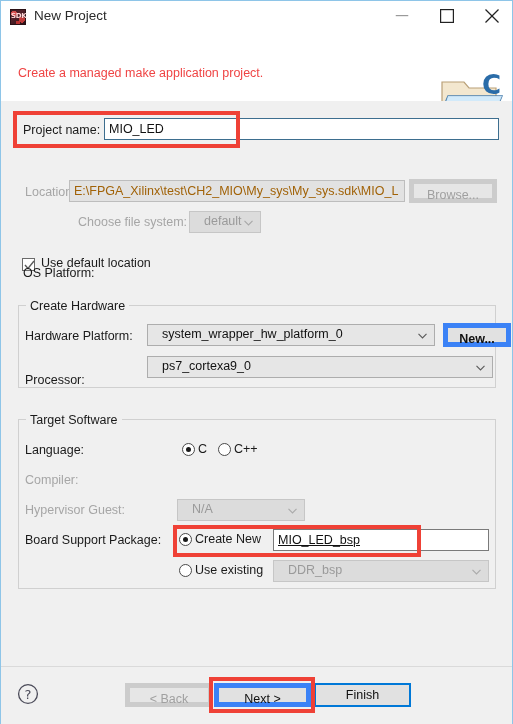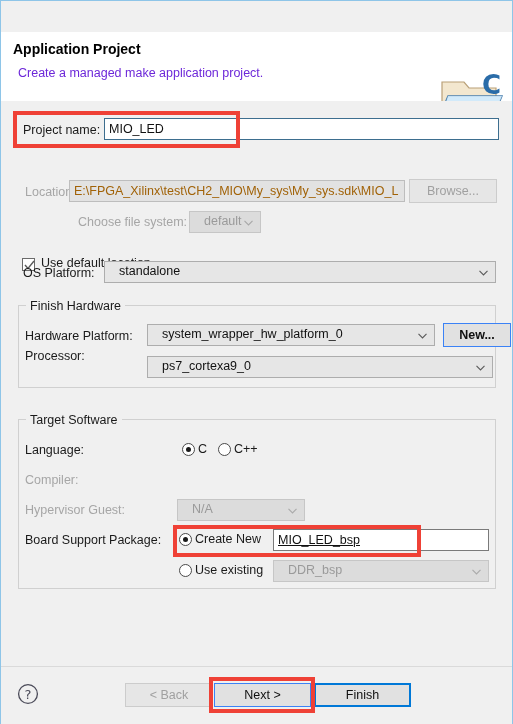--- a/index.html
+++ b/index.html
@@ -82,21 +82,21 @@
   .header-title {
     position: absolute;
     left: 12px; top: 9px;
     font-size: 14px; font-weight: bold;
     color: #000000;
   }
   .header-sub {
     position: absolute;
     left: 17px; top: 34px;
     font-size: 12.5px;
-    color: #6d28d9;
+    color: #ef4444;
   }
   .folder-icon {
     position: absolute;
     left: 435px; top: 36px;
     width: 70px; height: 58px;
   }
 
   
   .body {
     position: absolute;
@@ -152,21 +152,21 @@
     width: 9px; height: 6px;
   }
   .combo.dis { background: #dcdcdc; border-color: #c6c6c6; }
   .combo.dis .val { color: #9a9a9a; }
 
   .btn {
     position: absolute;
     box-sizing: border-box;
     height: 24px;
     background: #e1e1e1;
-    border: 1px solid #3b82f6;
+    border: 5px solid #3b82f6;
     font-family: "Liberation Sans", sans-serif;
     font-size: 12.5px;
     color: #111111;
     text-align: center;
     line-height: 22px;
     cursor: default;
   }
   .btn.dis { color: #a0a0a0; background: #e6e6e6; border-color: #cccccc; }
   .btn.default { border: 2px solid #0078d7; line-height: 20px; }
 
@@ -233,23 +233,45 @@
     box-sizing: border-box;
     border: 4px solid #ef4136;
     pointer-events: none;
   }
 </style>
 </head>
 <body>
 
 <div class="window">
 
+  <div class="titlebar">
+    <div class="sdk-icon">
+      <span>SDK</span>
+    </div>
+    <div class="title-text">New Project</div>
+
+    <div class="win-btn btn-min">
+      <svg width="13" height="2">
+        <rect x="0" y="0" width="13" height="1.2" fill="#9a9a9a"></rect>
+      </svg>
+    </div>
+    <div class="win-btn btn-max">
+      <svg width="14" height="14">
+        <rect x="0.6" y="0.6" width="12.8" height="12.8" fill="none" stroke="#222" stroke-width="1.2"></rect>
+      </svg>
+    </div>
+    <div class="win-btn btn-close">
+      <svg width="15" height="15">
+        <line x1="1" y1="1" x2="14" y2="14" stroke="#222" stroke-width="1.2"></line>
+        <line x1="14" y1="1" x2="1" y2="14" stroke="#222" stroke-width="1.2"></line>
+      </svg>
+    </div>
+  </div>
 
   <div class="header">
-    <div class="header-title">Application Project</div>
     <div class="header-sub">Create a managed make application project.</div>
     <svg class="folder-icon" viewBox="0 0 70 58">
 
       <path d="M6 14 L28 14 L33 20 L60 20 L60 42 L6 42 Z" fill="#f3e7cf" stroke="#b9a077" stroke-width="1.2"></path>
 
       <path d="M58 6 a12 12 0 1 0 0 21 a12 12 0 1 0 0 -21 Z" fill="none"></path>
       <text x="46" y="26" font-family="DejaVu Sans, sans-serif" font-size="26" font-weight="bold" fill="#2a6ca8">C</text>
 
       <path d="M12 28 L66 28 L56 52 L2 52 Z" fill="#bcdcf4" stroke="#4a7fae" stroke-width="1.4"></path>
       <path d="M12 28 L66 28 L62 37 L9 37 Z" fill="#d6ecfa" stroke="none" opacity="0.85"></path>
@@ -274,40 +296,34 @@
 
     <div class="lbl dis" style="left:77px; top:114px;">Choose file system:</div>
     <div class="combo dis" style="left:188px; top:110px; width:72px;">
       <div class="val">default</div>
       <svg class="arw" viewBox="0 0 9 6">
         <polyline points="0.5,0.8 4.5,5 8.5,0.8" fill="none" stroke="#a8a8a8" stroke-width="1.1"></polyline>
       </svg>
     </div>
 
     <div class="lbl" style="left:22px; top:165px;">OS Platform:</div>
-    <div class="combo" style="left:103px; top:160px; width:392px;">
-      <div class="val">standalone</div>
-      <svg class="arw" viewBox="0 0 9 6">
-        <polyline points="0.5,0.8 4.5,5 8.5,0.8" fill="none" stroke="#5a5a5a" stroke-width="1.1"></polyline>
-      </svg>
-    </div>
 
     <div class="group" style="left:17px; top:204px; width:478px; height:83px;"></div>
-    <div class="group-title" style="left:25px; top:198px;">Finish Hardware</div>
+    <div class="group-title" style="left:25px; top:198px;">Create Hardware</div>
 
     <div class="lbl" style="left:24px; top:228px;">Hardware Platform:</div>
     <div class="combo" style="left:146px; top:223px; width:288px;">
       <div class="val">system_wrapper_hw_platform_0</div>
       <svg class="arw" viewBox="0 0 9 6">
         <polyline points="0.5,0.8 4.5,5 8.5,0.8" fill="none" stroke="#5a5a5a" stroke-width="1.1"></polyline>
       </svg>
     </div>
     <div class="btn" style="left:442px; top:222px; width:68px;font-weight:bold;">New...</div>
 
-    <div class="lbl" style="left:24px; top:248px;text-align:right;">Processor:</div>
+    <div class="lbl" style="left:24px; top:272px;text-align:right;">Processor:</div>
     <div class="combo" style="left:146px; top:255px; width:346px;">
       <div class="val">ps7_cortexa9_0</div>
       <svg class="arw" viewBox="0 0 9 6">
         <polyline points="0.5,0.8 4.5,5 8.5,0.8" fill="none" stroke="#5a5a5a" stroke-width="1.1"></polyline>
       </svg>
     </div>
 
     <div class="group" style="left:17px; top:318px; width:478px; height:170px;"></div>
     <div class="group-title" style="left:25px; top:312px;">Target Software</div>
 

